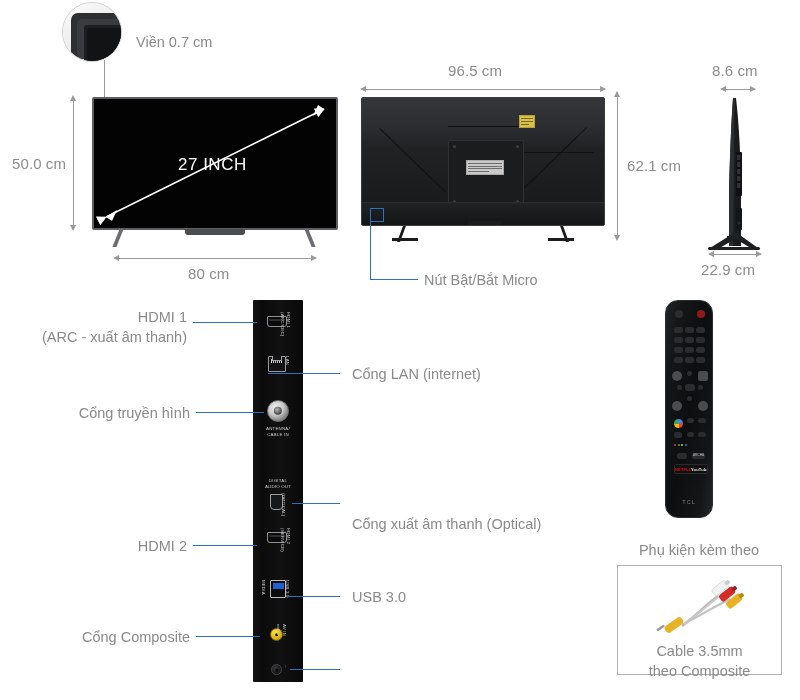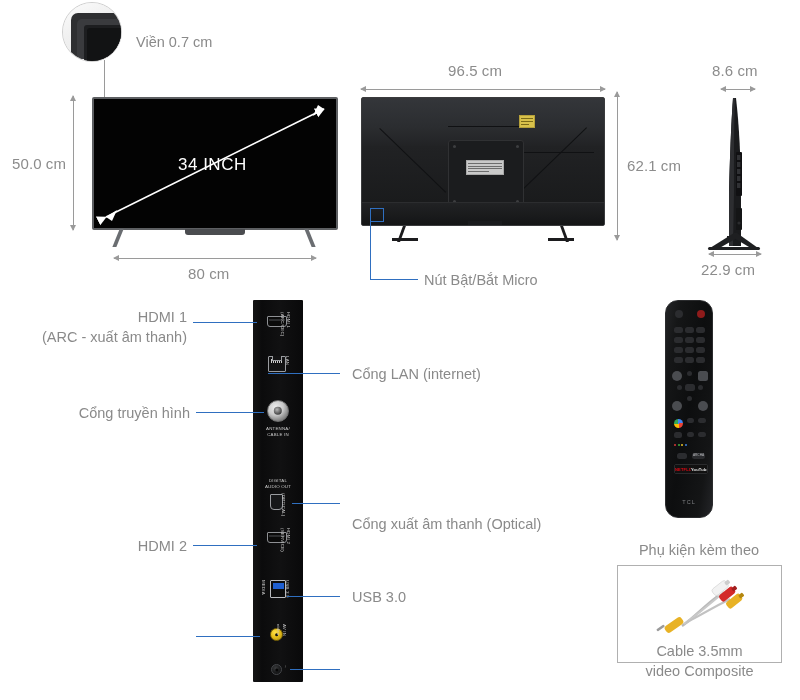--- a/index.html
+++ b/index.html
@@ -305,21 +305,21 @@
     <defs>
       <marker id="mkW" markerWidth="7" markerHeight="7" refX="5.5" refY="3" orient="auto">
         <path d="M0,0 L6,3 L0,6 z" fill="#ffffff"></path>
       </marker>
     </defs>
     <line x1="14" y1="120" x2="232" y2="12" stroke="#ffffff" stroke-width="1.6" marker-start="url(#mkW)" marker-end="url(#mkW)"></line>
     <polygon points="14,120 25,113 20,124" fill="#ffffff"></polygon>
     <polygon points="232,12 221,19 226,8" fill="#ffffff"></polygon>
   </svg>
 
-  <div class="abs" id="tv-front-inches" style="left:178px; top:155px;">34 INCH</div>
+  <div class="abs" id="tv-front-inches" style="left:178px; top:155px;">27 INCH</div>
 
   <div class="abs leg" style="left:116px; top:229px; width:4px; height:18px; transform:skewX(-22deg); background:#6a6d71;"></div>
   <div class="abs leg" style="left:308px; top:229px; width:4px; height:18px; transform:skewX(22deg); background:#6a6d71;"></div>
   <div class="abs" style="left:185px; top:229px; width:60px; height:6px; background:#4a4c4f; border-radius:0 0 3px 3px;"></div>
 
   <div class="abs" style="left:114px; top:253px; width:202px; height:10px;">
     <div class="abs rule-h" style="left:0; top:5px; width:202px;"></div>
     <div class="abs arrowhead ah-left" style="left:-1px; top:1.5px;"></div>
     <div class="abs arrowhead ah-right" style="left:197px; top:1.5px;"></div>
   </div>
@@ -459,20 +459,21 @@
     <div>(ARC - xuất âm thanh)</div>
   </div>
 
   <div class="abs leader leader-h" style="left:196px; top:412px; width:68px;"></div>
   <div class="abs callout-label left" style="left:0; top:404px; width:190px;">Cổng truyền hình</div>
 
   <div class="abs leader leader-h" style="left:193px; top:545px; width:64px;"></div>
   <div class="abs callout-label left" style="left:0; top:537px; width:187px;">HDMI 2</div>
 
   <div class="abs leader leader-h" style="left:196px; top:636px; width:64px;"></div>
+  <div class="abs callout-label left" style="left:0; top:628px; width:190px;">Cổng Composite</div>
 
   <div class="abs leader leader-h" style="left:268px; top:373px; width:72px;"></div>
   <div class="abs callout-label right" style="left:352px; top:365px;">Cổng LAN (internet)</div>
 
   <div class="abs leader leader-h" style="left:292px; top:503px; width:48px;"></div>
   <div class="abs callout-label right" style="left:352px; top:495px;margin-top:20px;">Cổng xuất âm thanh (Optical)</div>
 
   <div class="abs leader leader-h" style="left:287px; top:596px; width:53px;"></div>
   <div class="abs callout-label right" style="left:352px; top:588px;">USB 3.0</div>
 
@@ -534,21 +535,21 @@
       <div class="nf-half" style="left:50%; width:50%; background:#111;">
         <div class="nf-text" style="color:#e8e8e8;">YouTube</div>
       </div>
     </div>
 
     <div id="remote-brand" style="left:0; top:198px;">TCL</div>
   </div>
 
   <div class="abs" id="accessory-title" style="left:614px; top:542px; width:170px;">Phụ kiện kèm theo</div>
 
-  <div class="abs" id="accessory-box" style="left:617px; top:565px; width:165px; height:98px;">
+  <div class="abs" id="accessory-box" style="left:617px; top:565px; width:165px; height:110px;">
 
     <svg width="165" height="72" style="position:absolute; left:0; top:0;">
 
       <path d="M64,60 C78,50 86,40 100,30" stroke="#b9b9b9" stroke-width="2.4" fill="none"></path>
       <path d="M66,58 C80,48 92,38 106,26" stroke="#c9c9c9" stroke-width="2" fill="none"></path>
       <path d="M68,57 C84,48 98,40 112,33" stroke="#c2c2c2" stroke-width="2" fill="none"></path>
 
       <g>
         <rect x="46" y="55" width="20" height="8" rx="3" fill="#e8b225" transform="rotate(-35 56 59)"></rect>
         <rect x="38" y="61" width="9" height="2.6" rx="1" fill="#9b9b9b" transform="rotate(-35 42 62)"></rect>
@@ -566,18 +567,18 @@
 
       <g transform="rotate(-38 117 37)">
         <rect x="109" y="31" width="17" height="8" rx="2.5" fill="#e8b225"></rect>
         <rect x="124" y="33" width="5" height="4" rx="1" fill="#b4870f"></rect>
       </g>
     </svg>
 
     <div style="position:absolute; left:0; right:0; top:76px;">
       <div id="accessory-caption">
         <div>Cable 3.5mm</div>
-        <div>video Composite</div>
+        <div>theo Composite</div>
       </div>
     </div>
   </div>
 
 </div>
 
 </body></html>

